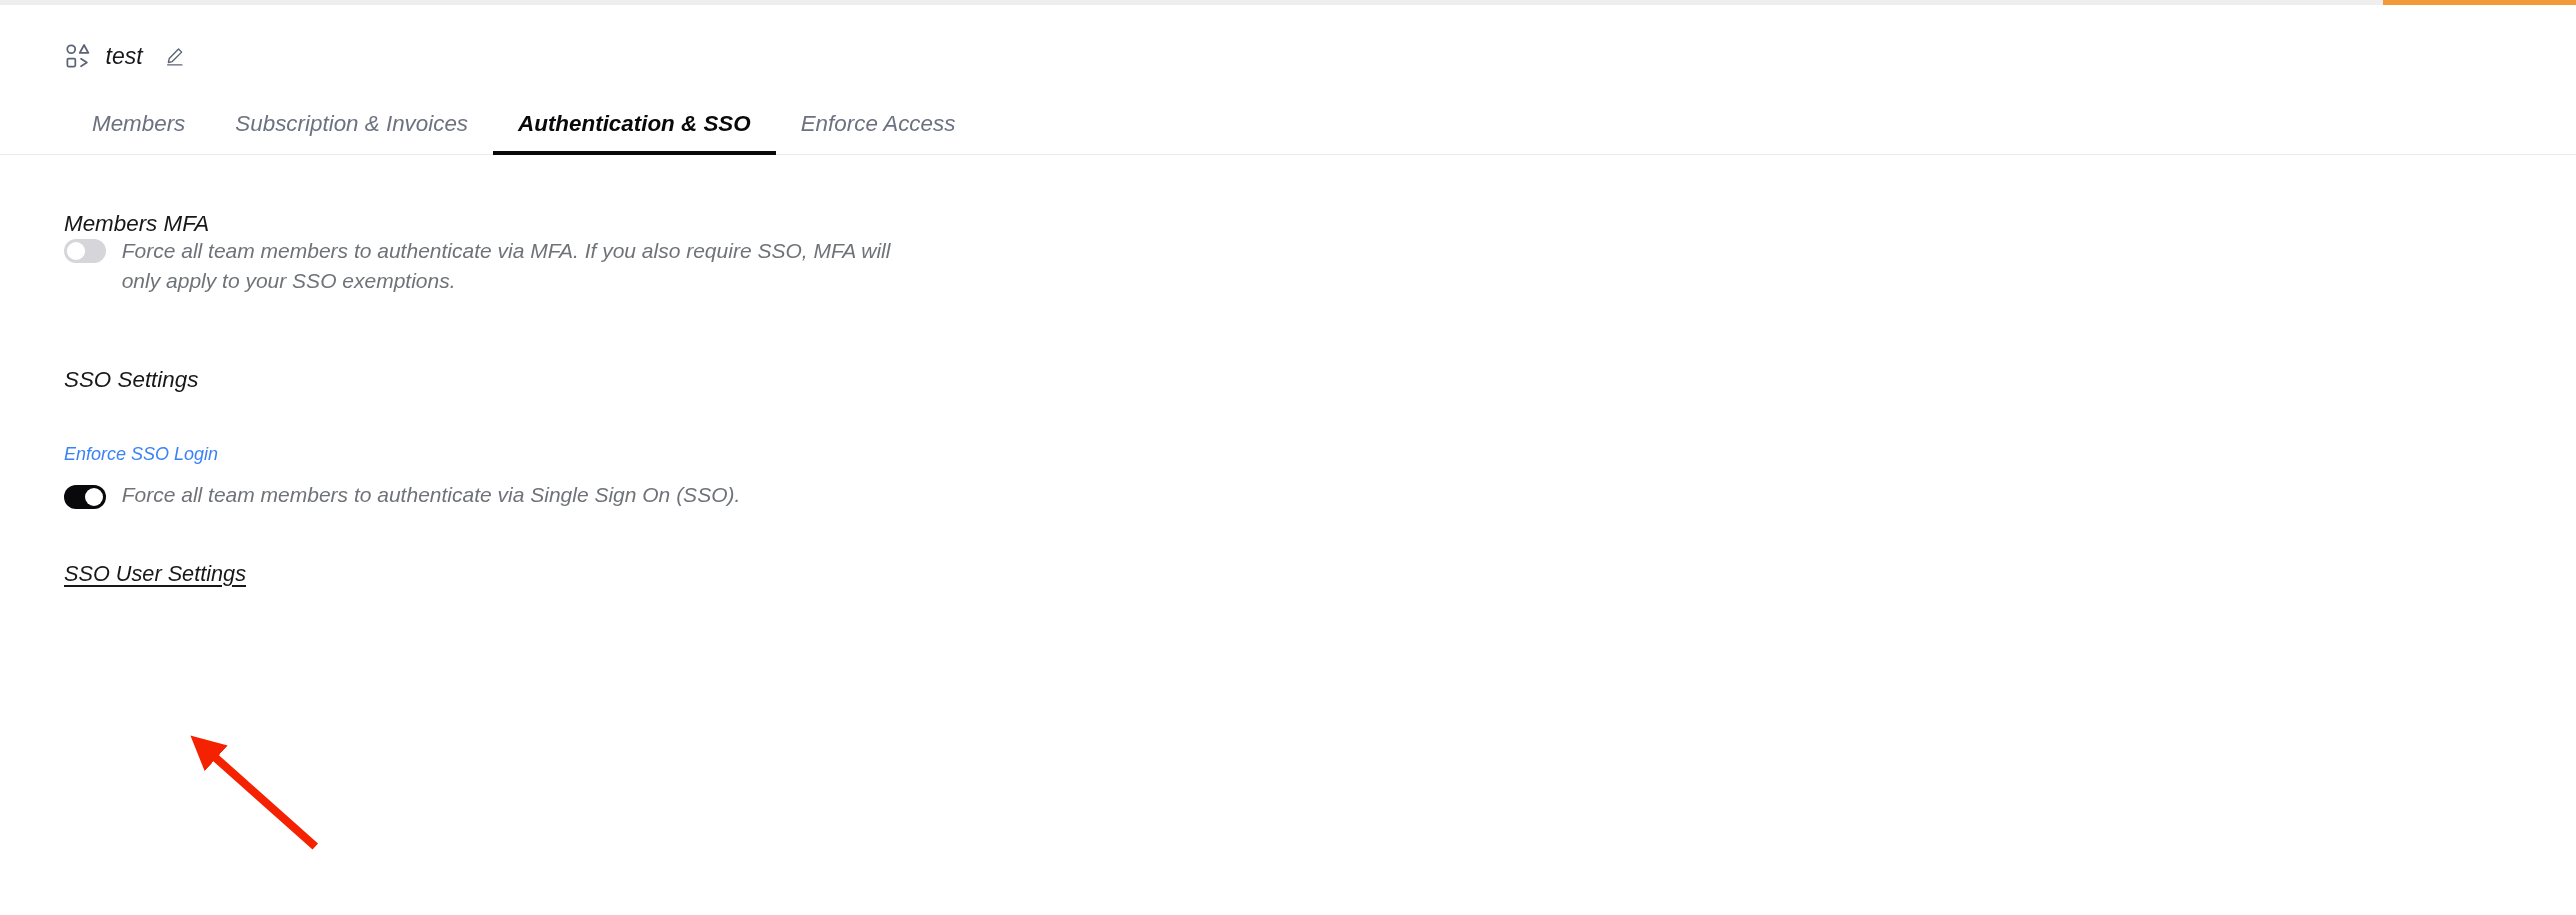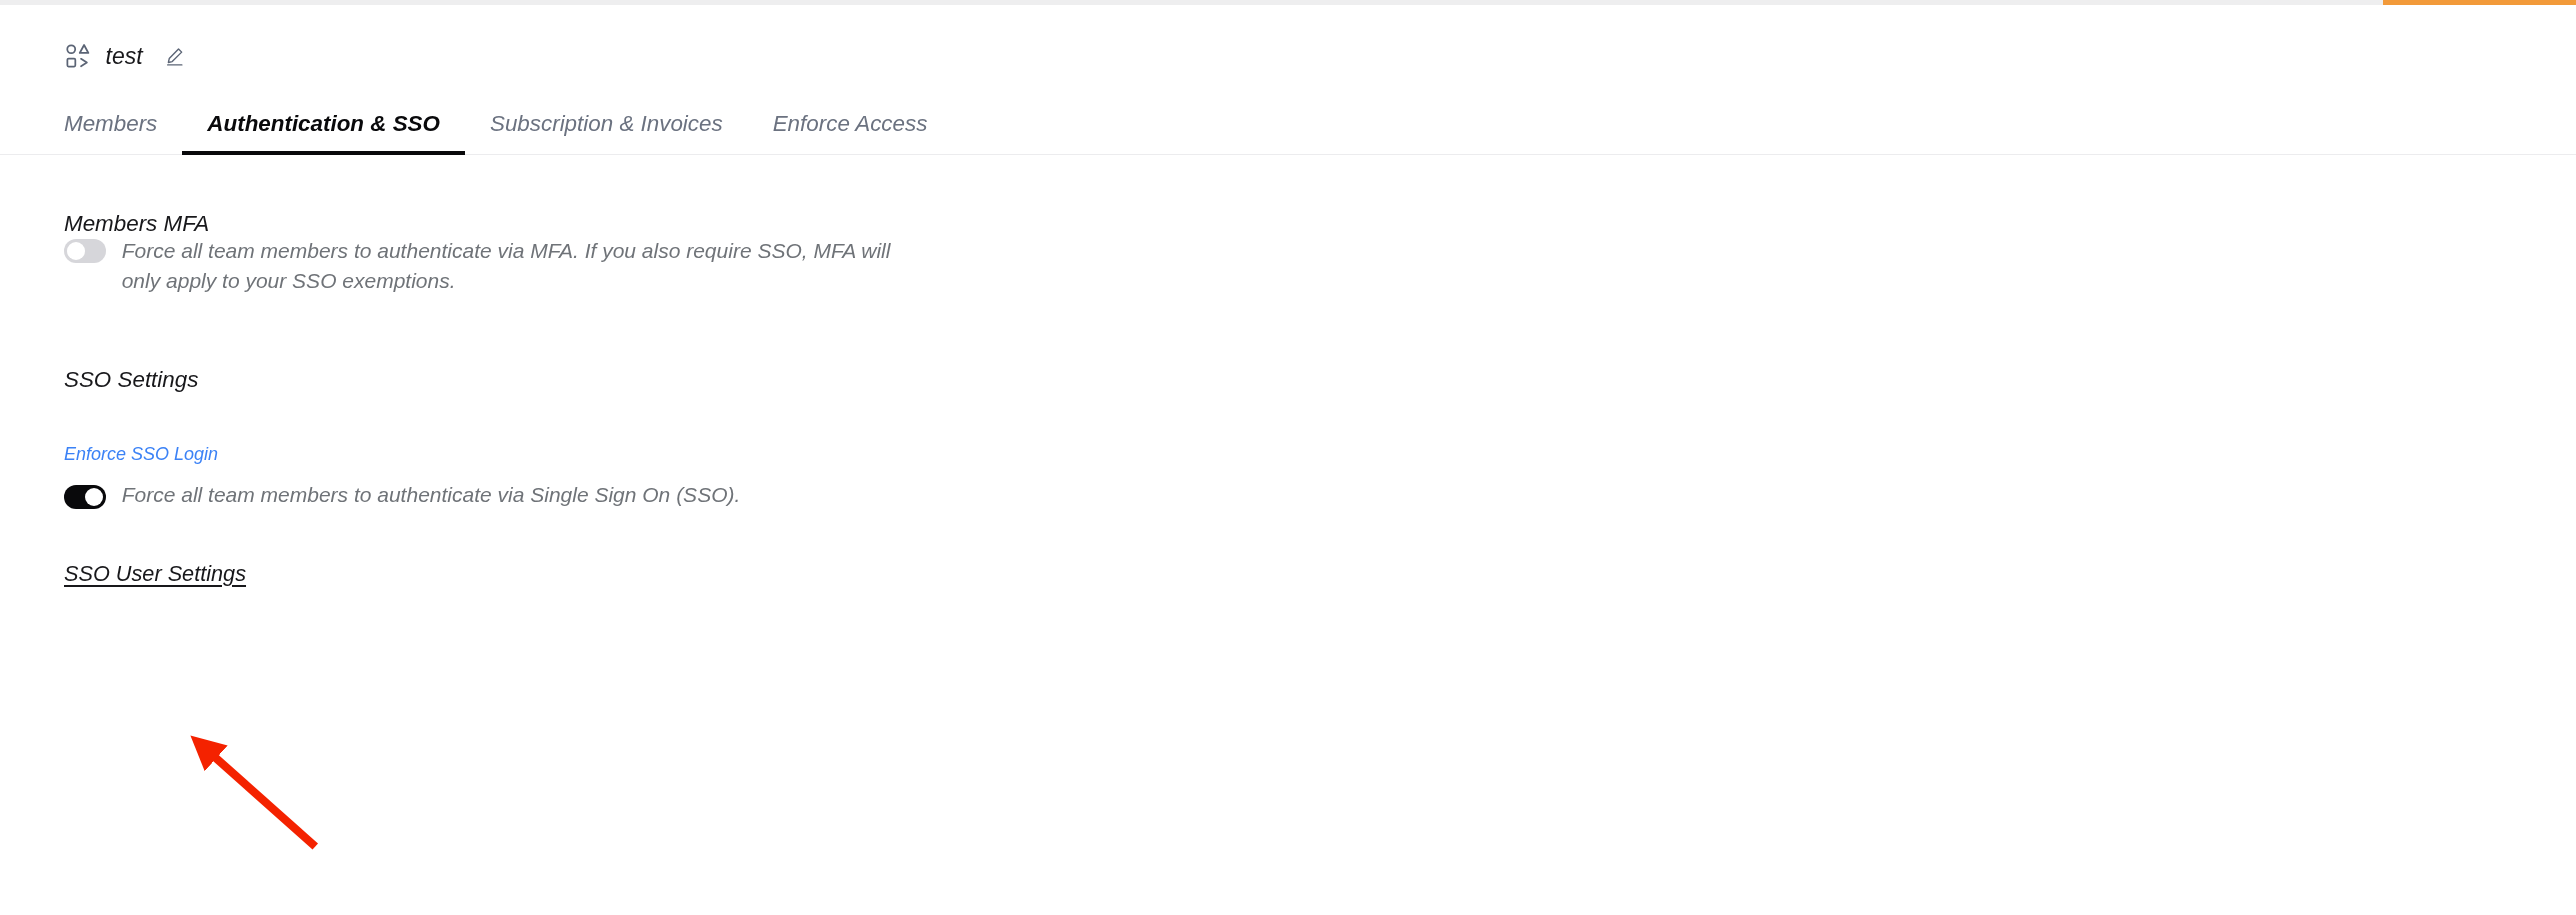--- a/index.html
+++ b/index.html
@@ -78,21 +78,21 @@
   
   .tabs-wrap {
     position: relative;
     height: 72px;
     margin-top: 6px;
   }
   .tabs {
     display: flex;
     align-items: flex-end;
     gap: 0;
-    padding-left: 64px;
+    padding-left: 92px;
     height: 100%;
   }
   .tab {
     position: relative;
     font-size: 22.4px;
     color: #6b7280;
     padding: 0 25px 19.4px 25px;
     cursor: pointer;
     white-space: nowrap;
     line-height: 1;
@@ -267,25 +267,25 @@
       <path d="M16.6 3.4 L20.2 7 L9.4 17.8 L5 18.8 L6 14.4 Z" stroke="#5b6475" stroke-width="1.6" stroke-linejoin="round"></path>
       <path d="M4.2 21.6 H20.4" stroke="#5b6475" stroke-width="1.6" stroke-linecap="round"></path>
     </svg>
   </div>
 
   <div class="tabs-wrap">
     <div class="tabs">
       <div class="tab">
         <span>Members</span>
       </div>
+      <div class="tab">
+        <span>Subscription &amp; Invoices</span>
+      </div>
       <div class="tab active">
         <span>Authentication &amp; SSO</span>
-      </div>
-      <div class="tab">
-        <span>Subscription &amp; Invoices</span>
       </div>
       <div class="tab">
         <span>Enforce Access</span>
       </div>
     </div>
     <div class="tabs-divider"></div>
   </div>
 
   <div class="content">
 

